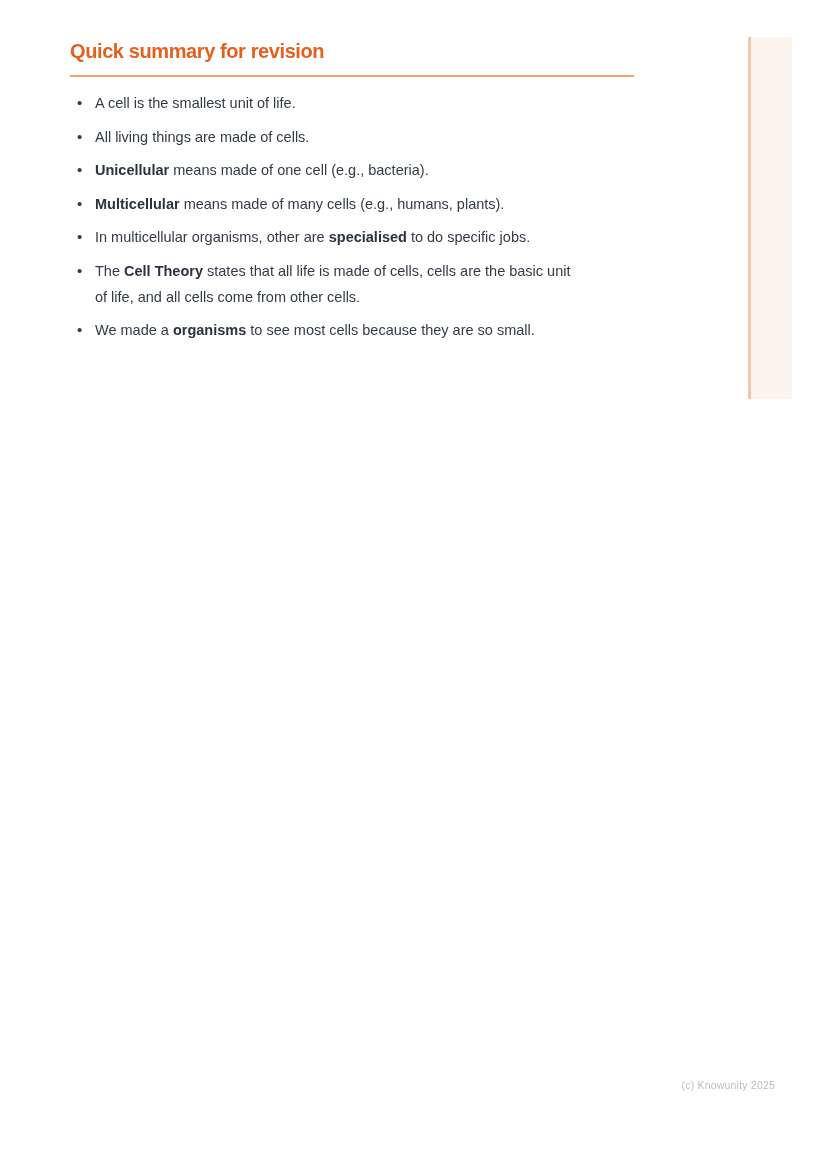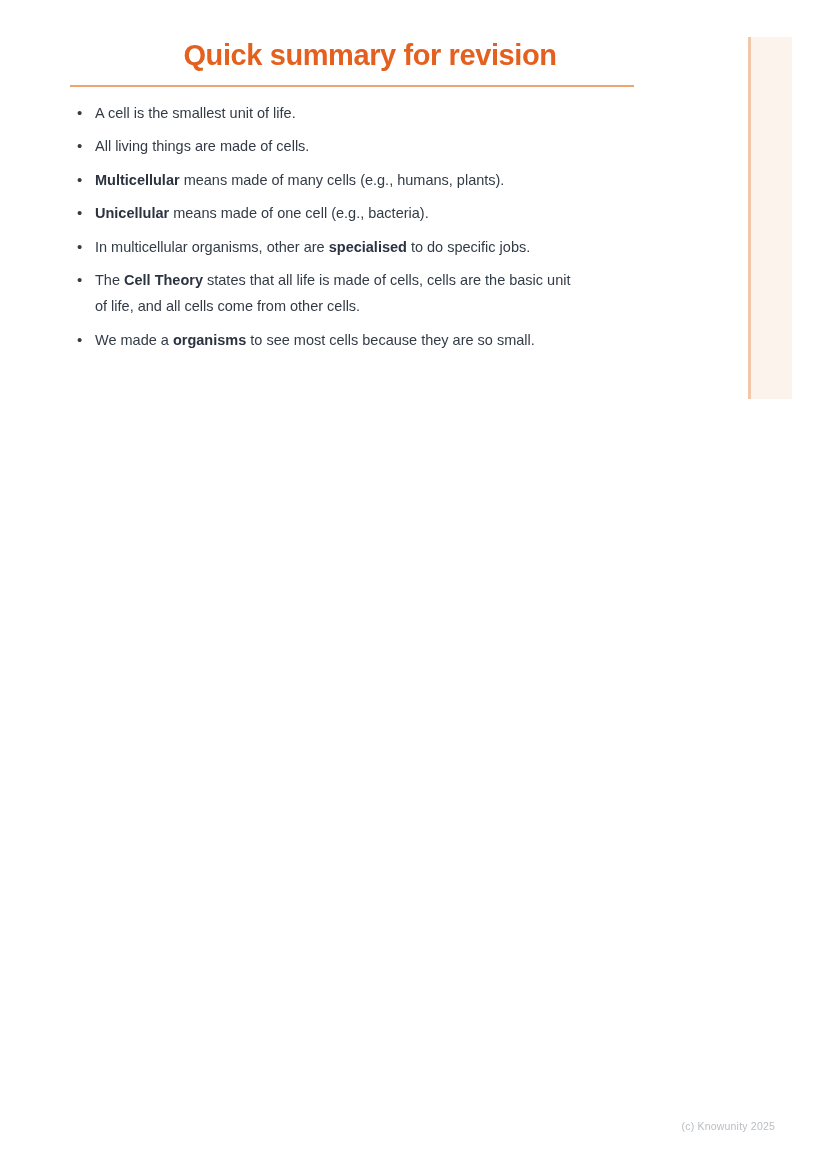--- a/index.html
+++ b/index.html
@@ -11,25 +11,24 @@
     overflow: hidden;
   }
   .page-content {
     position: absolute;
     left: 70px;
     top: 40px;
     width: 600px;
   }
   h1.page-title {
     color: var(--accent, #E4601E);
-    font-size: 29px;
+    font-size: 20px;
     font-weight: 700;
     letter-spacing: -0.4px;
     line-height: 1.1;
-    text-align: center;
   }
   .title-divider {
     width: 564px;
     height: 0;
     border: none;
     border-top: 2px solid var(--divider, #ECA473);
     margin-top: 13px;
   }
   ul.summary-list {
     list-style: none;
@@ -60,38 +59,38 @@
     position: absolute;
     left: 748px;
     top: 37px;
     width: 44px;
     height: 362px;
     background: var(--strip-fill, #FDF3ED);
     border-left: 3px solid var(--strip-border, #F2C7A9);
   }
   .copyright {
     position: absolute;
-    top: 1120px;
+    top: 1079px;
     right: 53px;
     font-size: 10.5px;
     letter-spacing: 0.2px;
     color: var(--footer-text, #B9BDC2);
   }
 </style>
 </head>
 <body style="--accent: #E4601E; --divider: #ECA473; --text: #333B46; --strip-fill: #FDF3ED; --strip-border: #F2C7A9; --footer-text: #B9BDC2;">
 
 <div class="page-content">
   <h1 class="page-title">Quick summary for revision</h1>
   <hr class="title-divider">
   <ul class="summary-list">
       <li><span class="run">A cell is the smallest unit of life.</span></li>
       <li><span class="run">All living things are made of cells.</span></li>
+      <li><span class="run-bold">Unicellular</span><span class="run"> means made of one cell (e.g., bacteria).</span></li>
       <li><span class="run-bold">Multicellular</span><span class="run"> means made of many cells (e.g., humans, plants).</span></li>
-      <li><span class="run-bold">Unicellular</span><span class="run"> means made of one cell (e.g., bacteria).</span></li>
       <li><span class="run">In multicellular organisms, other are </span><span class="run-bold">specialised</span><span class="run"> to do specific jobs.</span></li>
       <li><span class="run">The </span><span class="run-bold">Cell Theory</span><span class="run"> states that all life is made of cells, cells are the basic unit</span><br><span class="run">of life, and all cells come from other cells.</span></li>
       <li><span class="run">We made a </span><span class="run-bold">organisms</span><span class="run"> to see most cells because they are so small.</span></li>
     </ul>
 </div>
 
 <div class="side-accent-strip"></div>
 
 <div class="copyright">(c) Knowunity 2025</div>
 

